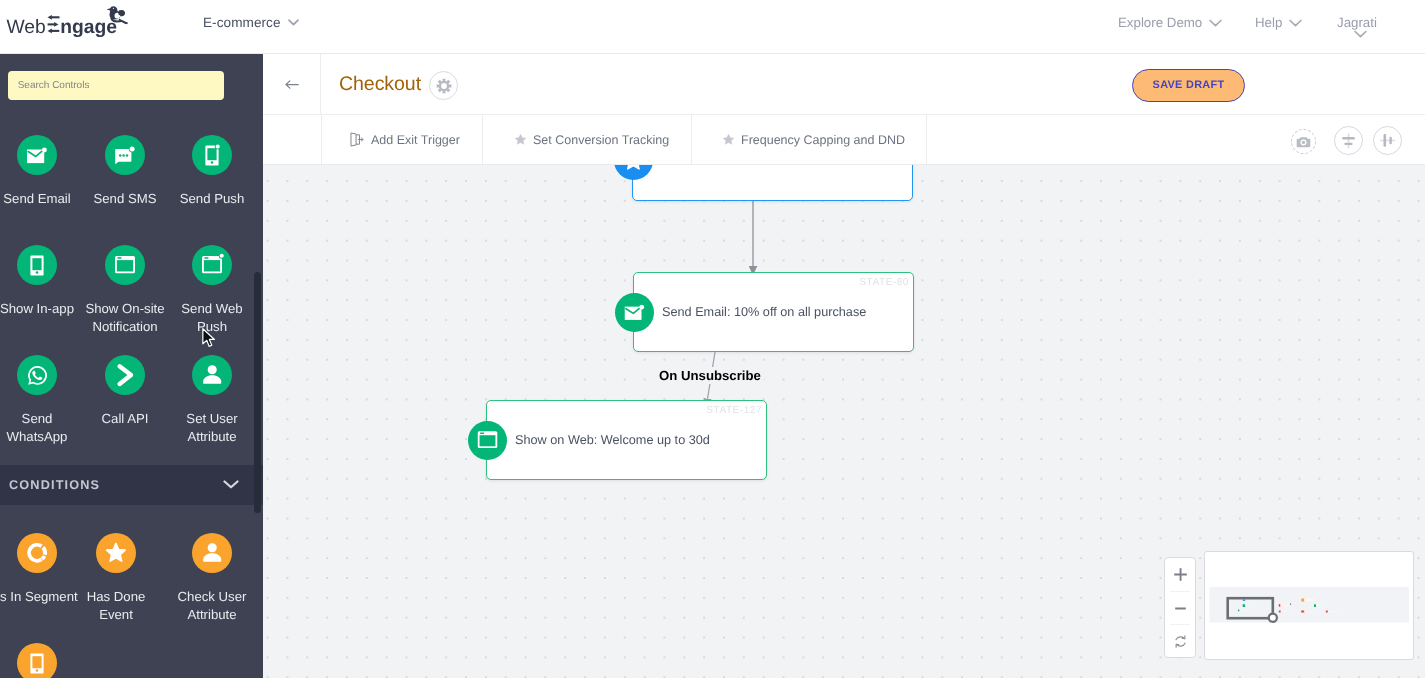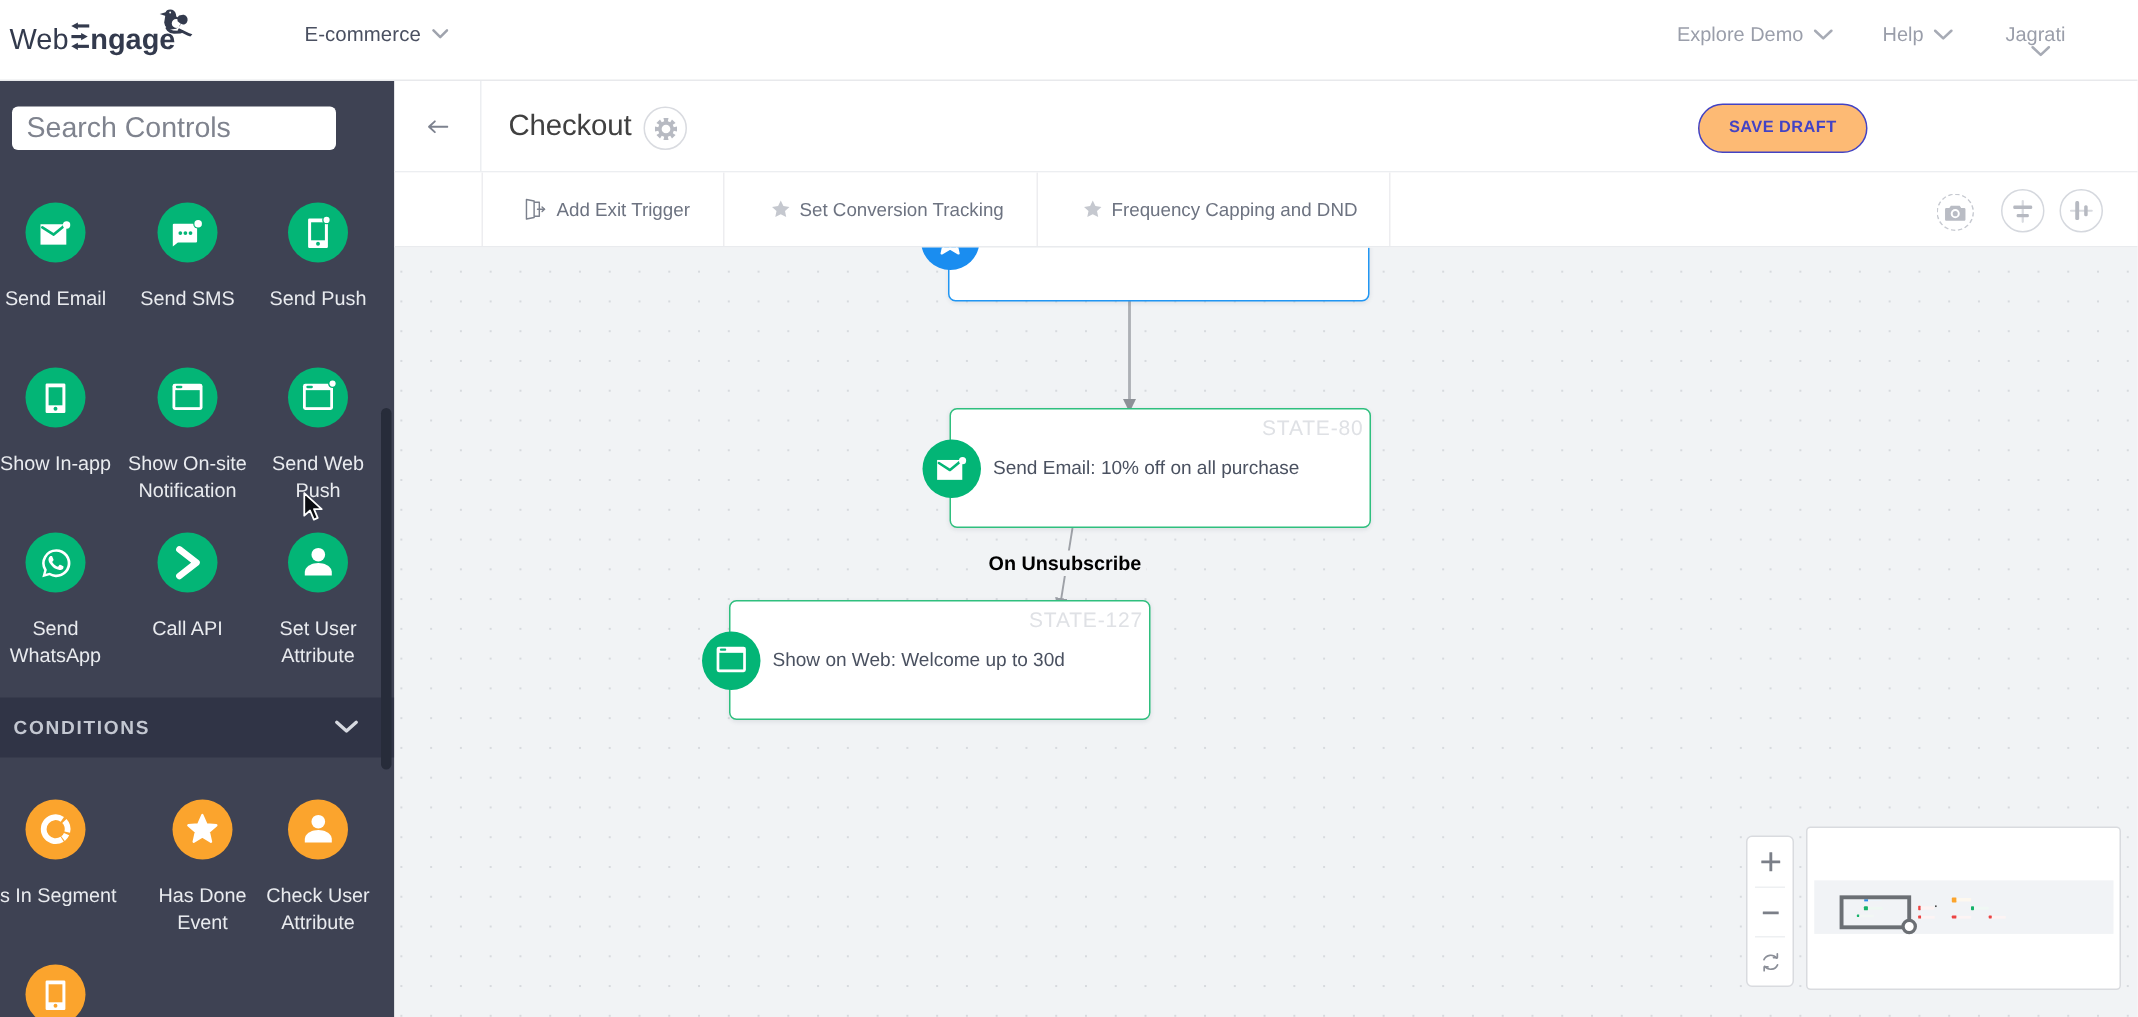--- a/index.html
+++ b/index.html
@@ -12,39 +12,39 @@
   .topbar { position:absolute; left:0; top:0; width:1425px; height:54px; background:#fff;
             border-bottom:1px solid #e8e9ec; }
   .logo { position:absolute; left:0px; top:0px; width:132px; height:42px; transform:translateZ(0); }
   .acct { position:absolute; left:203px; top:15px; font-size:13.6px; color:#4a5061; font-weight:500; letter-spacing:.05px; display:flex; align-items:center;}
   .chev { display:inline-block; vertical-align:middle; margin-left:7px; line-height:0; }
   .topright { position:absolute; left:0; top:0; width:1425px; height:54px; }
   .tr-item { position:absolute; top:15px; font-size:13.3px; color:#9a9eaa; display:flex; align-items:center; white-space:nowrap; }
 
   
   .sidebar { position:absolute; left:0; top:54px; width:263px; height:624px; background:#3e4253; overflow:hidden;}
-  .search { position:absolute; left:8.4px; top:16.9px; width:216px; height:29.4px; background:#ffffff; border-radius:4px;
-            border:none; font-size:19px; color:#808490; padding:0 9.3px; font-family:"Liberation Sans", sans-serif;
+  .search { position:absolute; left:8.4px; top:16.9px; width:216px; height:29.4px; background:#fef9c3; border-radius:4px;
+            border:none; font-size:10px; color:#808490; padding:0 9.3px; font-family:"Liberation Sans", sans-serif;
             outline:none;}
   .search::placeholder { color:#7f838e; opacity:1; }
   .tile { position:absolute; width:88px; text-align:center; }
   .ic { width:40px; height:40px; border-radius:50%; margin:0 auto; display:flex; align-items:center; justify-content:center; }
   .tlabel { font-size:13.2px; color:#e9ebef; line-height:17.6px; margin-top:15px; white-space:normal; }
   .section-hd { position:absolute; left:0; width:263px; background:#303446; height:40px; display:flex; align-items:center;
                 justify-content:space-between; padding:0 24px 0 9px; }
   .section-hd span { font-size:12.7px; letter-spacing:1.15px; color:#c3c7d1; font-weight:700; }
   .cursor { position:absolute; left:201.5px; top:273.9px; width:16px; height:20px; }
   .sb-scroll { position:absolute; left:254.2px; width:6.6px; background:#272c3a; border-radius:3.5px; }
 
   
   .main { position:absolute; left:263px; top:54px; right:0; bottom:0; background:#f1f3f5; }
   .hdr { position:absolute; left:0; top:0; width:1162px; height:61px; background:#fff; border-bottom:1px solid #eceef1;}
   .backbtn { position:absolute; left:0px; top:0; width:58px; height:60px; display:flex; align-items:center; justify-content:center;
              border-right:1px solid #eceef1; }
-  .title { position:absolute; left:76px; top:19px; font-size:19.6px; color:#404040; font-weight:400; letter-spacing:-0.1px;}
+  .title { position:absolute; left:76px; top:19px; font-size:19.6px; color:#a16207; font-weight:400; letter-spacing:-0.1px;}
   .gear { position:absolute; left:166px; top:17px; width:29px; height:29px; border:1px solid #d9dbe0; border-radius:50%;
           display:flex; align-items:center; justify-content:center;}
   .btn-draft { position:absolute; left:869px; top:14.7px; width:113px; height:33.3px; border:1.9px solid #4343c4; border-radius:17px;
                color:#4343c4; font-size:10.9px; font-weight:700; letter-spacing:.3px; display:flex; align-items:center;
                justify-content:center; background:#fdba74; }
   .btn-pub { position:absolute; left:995px; top:14.7px; width:144.5px; height:33.3px; border-radius:17px;
              background:linear-gradient(105deg,#4a4ac2 0%,#6567df 100%);
              color:#fff; font-size:10.9px; font-weight:700; letter-spacing:.3px; display:flex; align-items:center; justify-content:center; }
 
   .toolbar { position:absolute; left:0; top:61px; width:1162px; height:50px; background:#fff; border-bottom:1px solid #e9ebee; }
@@ -57,21 +57,21 @@
   
   .canvas { position:absolute; left:0; top:111px; right:0; bottom:0; overflow:hidden;
             background-color:#f1f3f5;
             background-image:radial-gradient(#d7dade 0.85px, transparent 0.9px);
             background-size:19.85px 19.85px; background-position:14.5px 6.2px; }
 
   .edges { position:absolute; left:0; top:0; }
   .elabel { position:absolute; left:393px; top:202px; font-size:13.2px; color:#000000; font-weight:700; letter-spacing:0;
             background:#f1f3f5; padding:1px 3px; opacity:0.999;}
   .node { position:absolute; background:#fff; border-radius:5px; box-shadow:0 1px 3px rgba(60,70,90,.10); }
-  .node .sid { position:absolute; right:4px; top:4px; font-size:14px; color:#dfe1e5; letter-spacing:0.55px; }
+  .node .sid { position:absolute; right:4px; top:4px; font-size:10px; color:#dfe1e5; letter-spacing:0.55px; }
   .node .nic { position:absolute; left:-19.5px; top:50%; margin-top:-19.5px; width:39px; height:39px; border-radius:50%;
                display:flex; align-items:center; justify-content:center; }
   .node .ntxt { position:absolute; left:28px; top:50%; transform:translateY(-50%); font-size:12.7px; color:#4a5160; }
 
   
   .zoomctl { position:absolute; left:901px; top:392px; width:32px; height:101px; background:#fff; border:1px solid #d9dbdf;
              border-radius:4px; }
   .zbtn { height:33px; display:flex; align-items:center; justify-content:center; font-size:18px; color:#7b7f88; -webkit-font-smoothing:antialiased; }
   .zsep { border-top:1px solid #eef0f2; margin:0 5px; }
   .zsym { position:absolute; width:0; height:0; overflow:hidden; opacity:0; }
@@ -253,21 +253,21 @@
             </svg></span>
         </div>
         <div class="tile" style="left:-7px;top:479px">
           <div class="ic" style="background:#fba42d">
             <svg viewBox="0 0 40 40" width="40" height="40">
               <path fill="#fff" d="M25.49 28.10A9.9 9.9 0 1 1 25.64 11.59L23.48 14.78A6.05 6.05 0 1 0 23.40 24.87ZM27.34 13.05A9.9 9.9 0 0 1 29.71 22.20L25.97 21.26A6.05 6.05 0 0 0 24.52 15.67ZM29.14 23.83A9.9 9.9 0 0 1 26.20 27.60L23.82 24.57A6.05 6.05 0 0 0 25.63 22.26Z"></path>
             </svg>
           </div>
           <div class="tlabel">Is In Segment</div>
         </div>
-        <div class="tile" style="left:91px;top:479px">
+        <div class="tile" style="left:72px;top:479px">
           <div class="ic" style="background:#fba42d">
             <svg viewBox="0 0 40 40" width="40" height="40">
               <path fill="#fff" stroke="#fff" stroke-width="1.6" stroke-linejoin="round" d="M19.90 10.40 L22.55 16.56 L29.22 17.17 L24.18 21.59 L25.66 28.13 L19.90 24.70 L14.14 28.13 L15.62 21.59 L10.58 17.17 L17.25 16.56 Z"></path>
             </svg>
           </div>
           <div class="tlabel">Has Done Event</div>
         </div>
         <div class="tile" style="left:168px;top:479px">
           <div class="ic" style="background:#fba42d">
             <svg viewBox="0 0 40 40" width="40" height="40">

